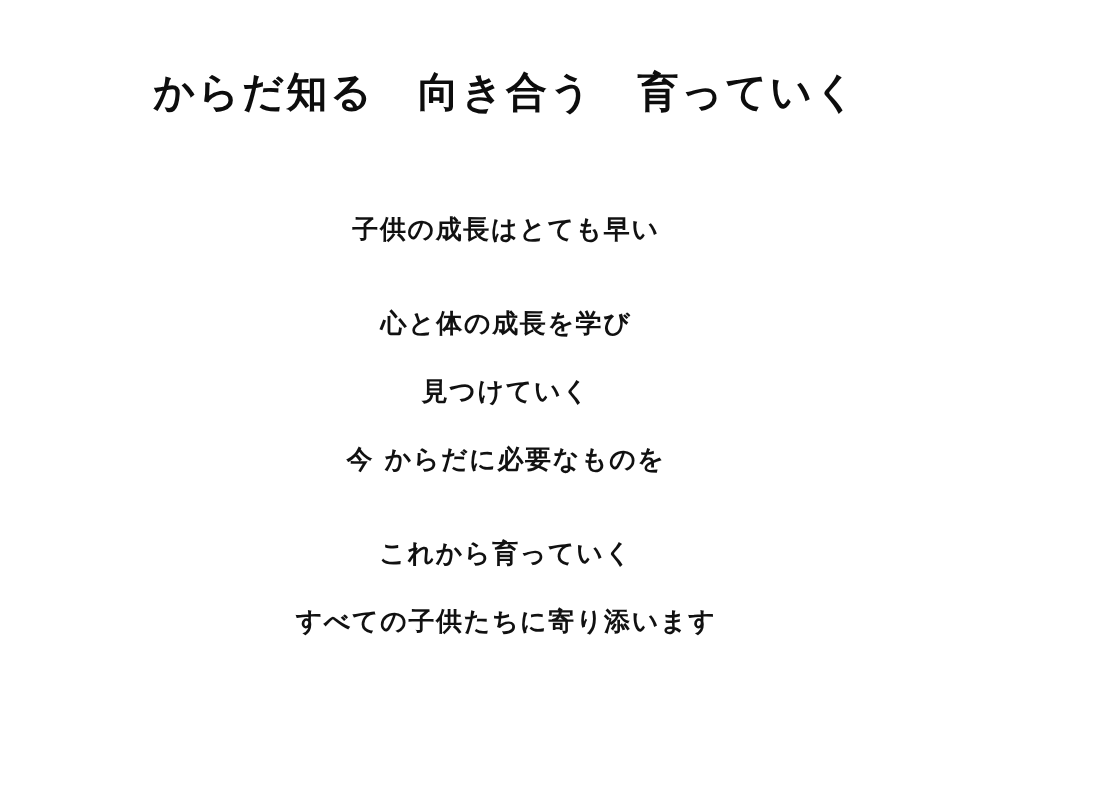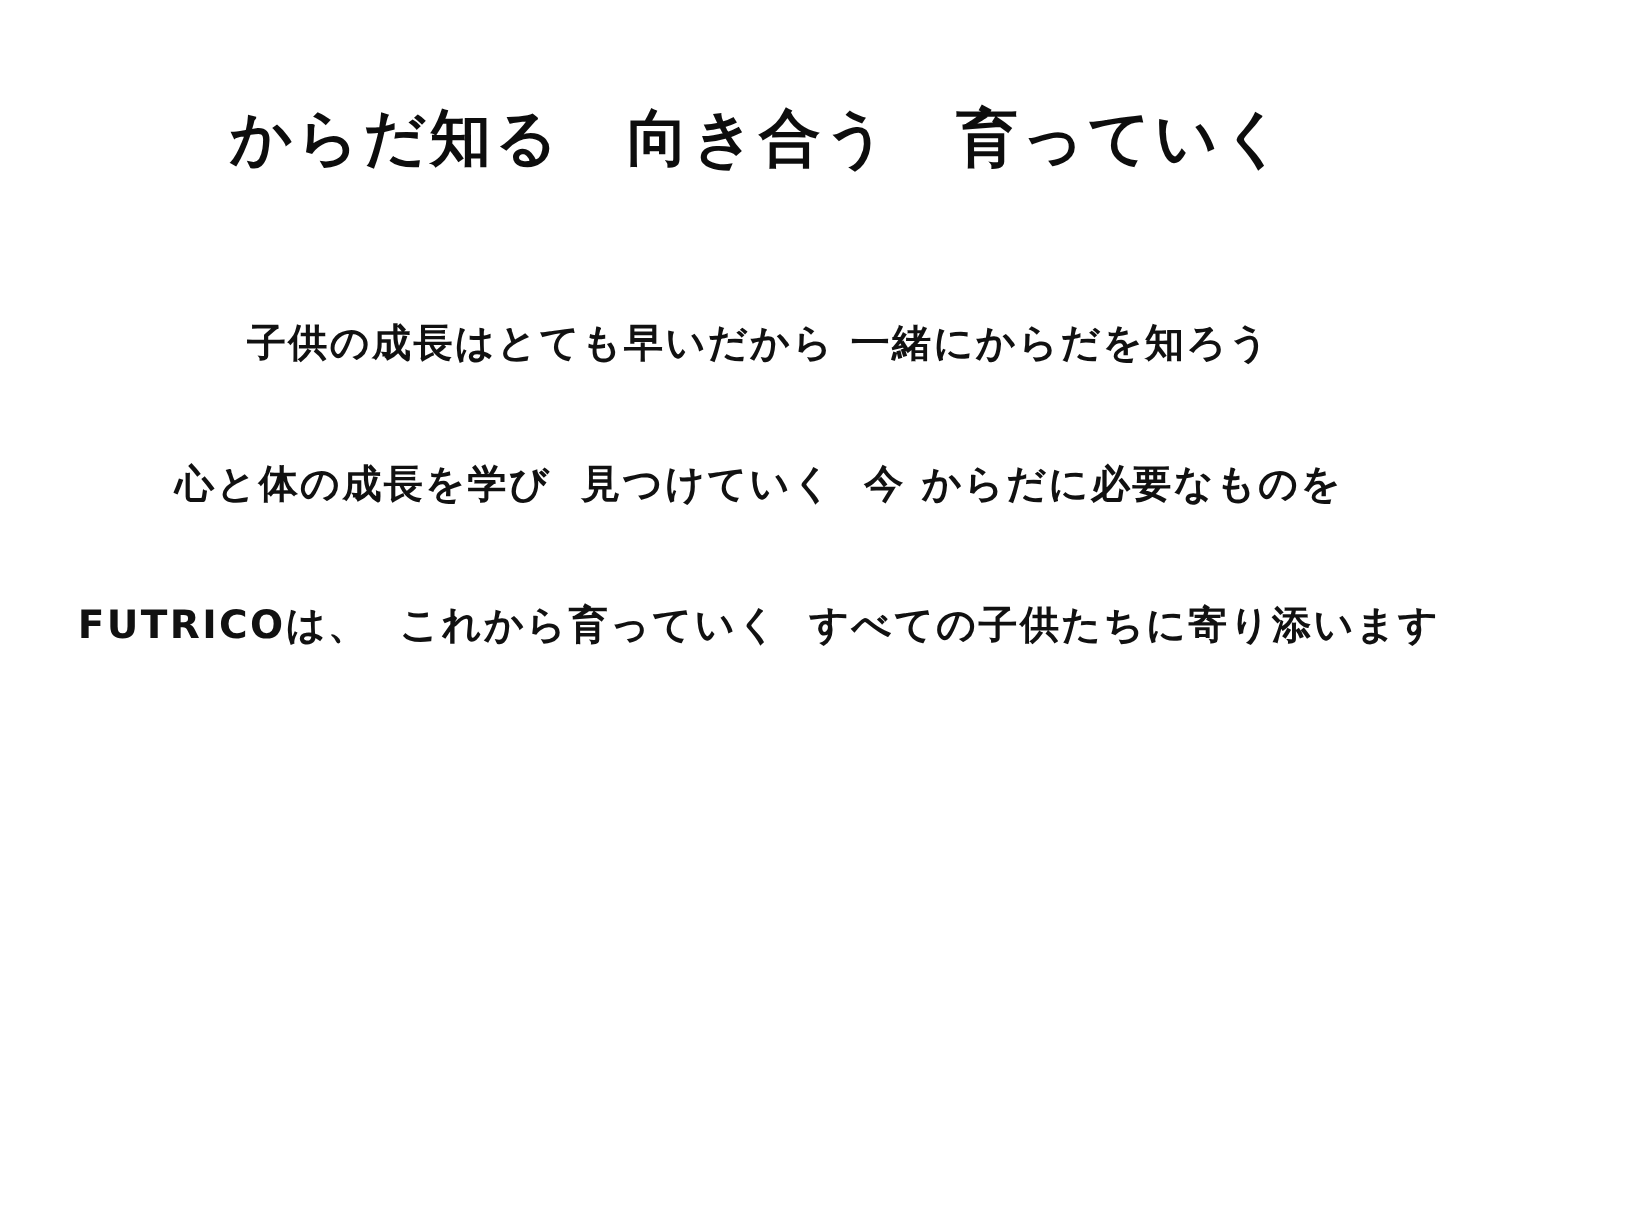--- a/index.html
+++ b/index.html
@@ -36,21 +36,21 @@
   }
   .body-block {
     margin-top: 58px;
     width: 100%;
     display: flex;
     flex-direction: column;
     align-items: center;
   }
   .stanza {
     display: flex;
-    flex-direction: row;
+    flex-direction: column;
     align-items: center;
   }
   .stanza + .stanza {
     margin-top: 46px;
     gap: 20px;
   }
   .line {
     font-size: 26px;
     font-weight: 600;
     letter-spacing: 1.6px;
@@ -64,29 +64,27 @@
 <body>
 
 <div class="page">
 
   <h1 class="headline">からだ知る　向き合う　育っていく</h1>
 
   <div class="body-block">
 
     <div class="stanza">
       <div class="line">子供の成長はとても早い</div>
-      <div class="line">だから 一緒にからだを知ろう</div>
     </div>
 
     <div class="stanza">
       <div class="line">心と体の成長を学び</div>
       <div class="line">見つけていく</div>
       <div class="line">今 からだに必要なものを</div>
     </div>
 
     <div class="stanza">
-      <div class="line">FUTRICOは、</div>
       <div class="line">これから育っていく</div>
       <div class="line">すべての子供たちに寄り添います</div>
     </div>
 
   </div>
 </div>
 
 </body></html>

